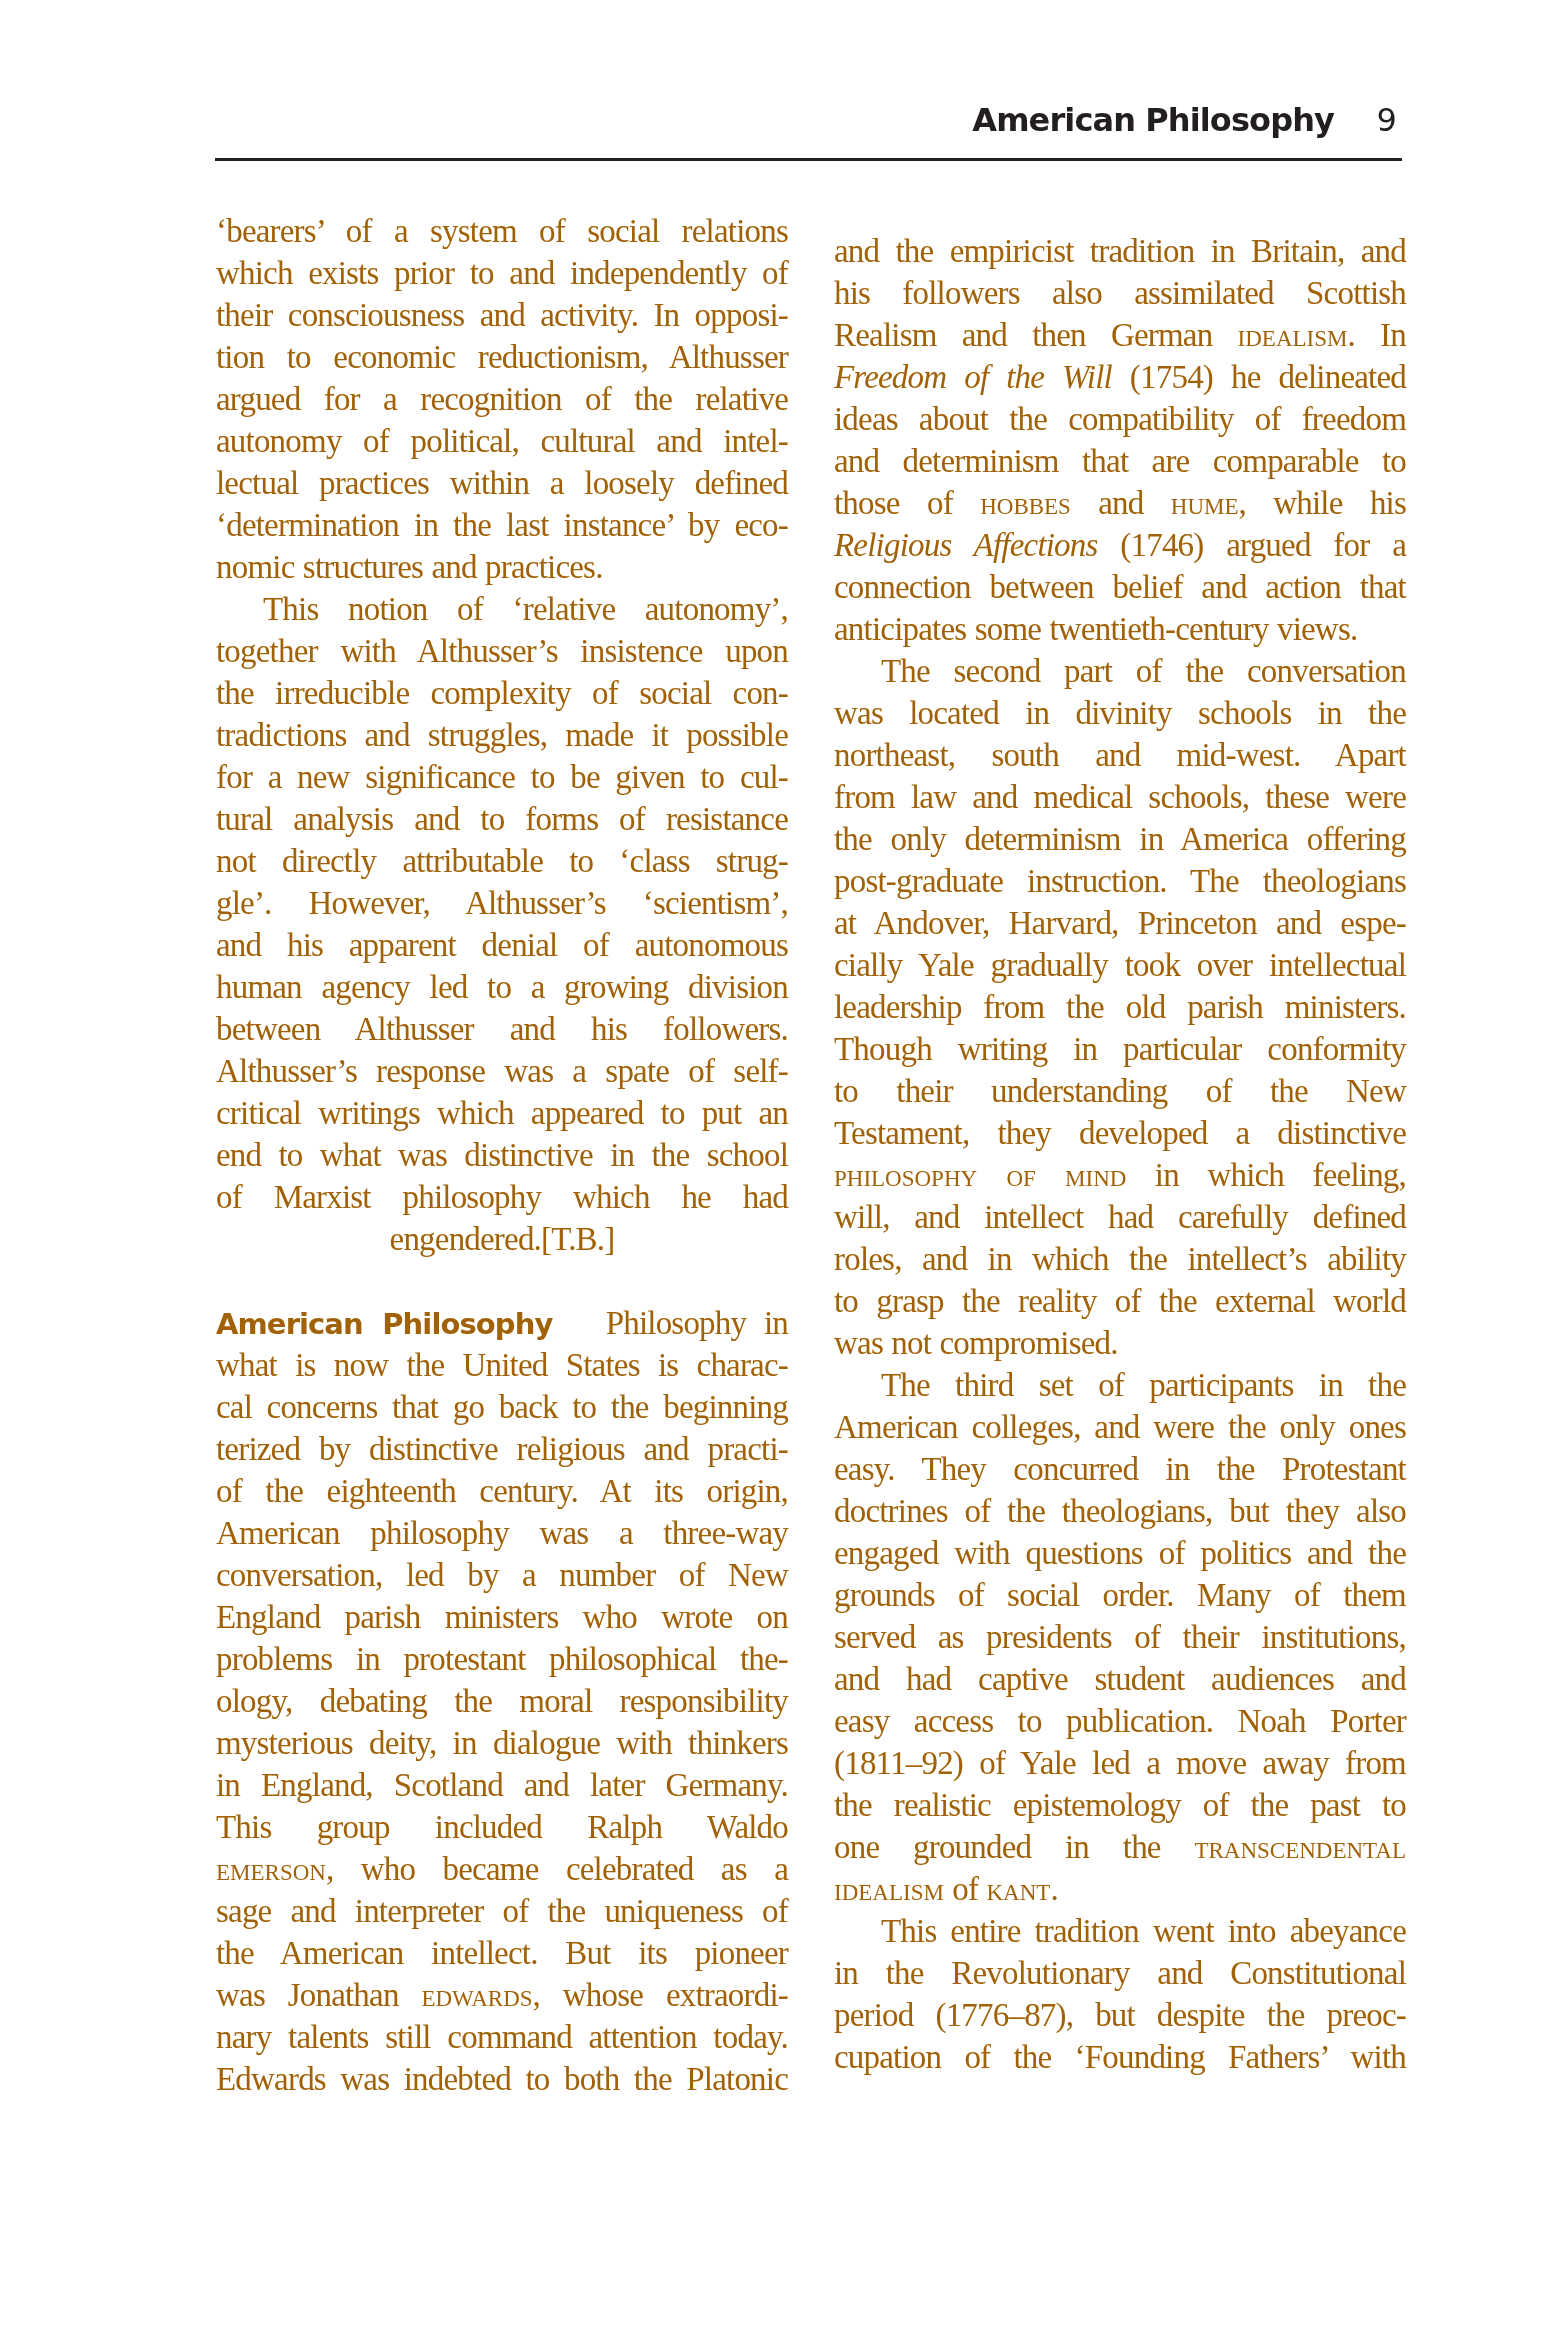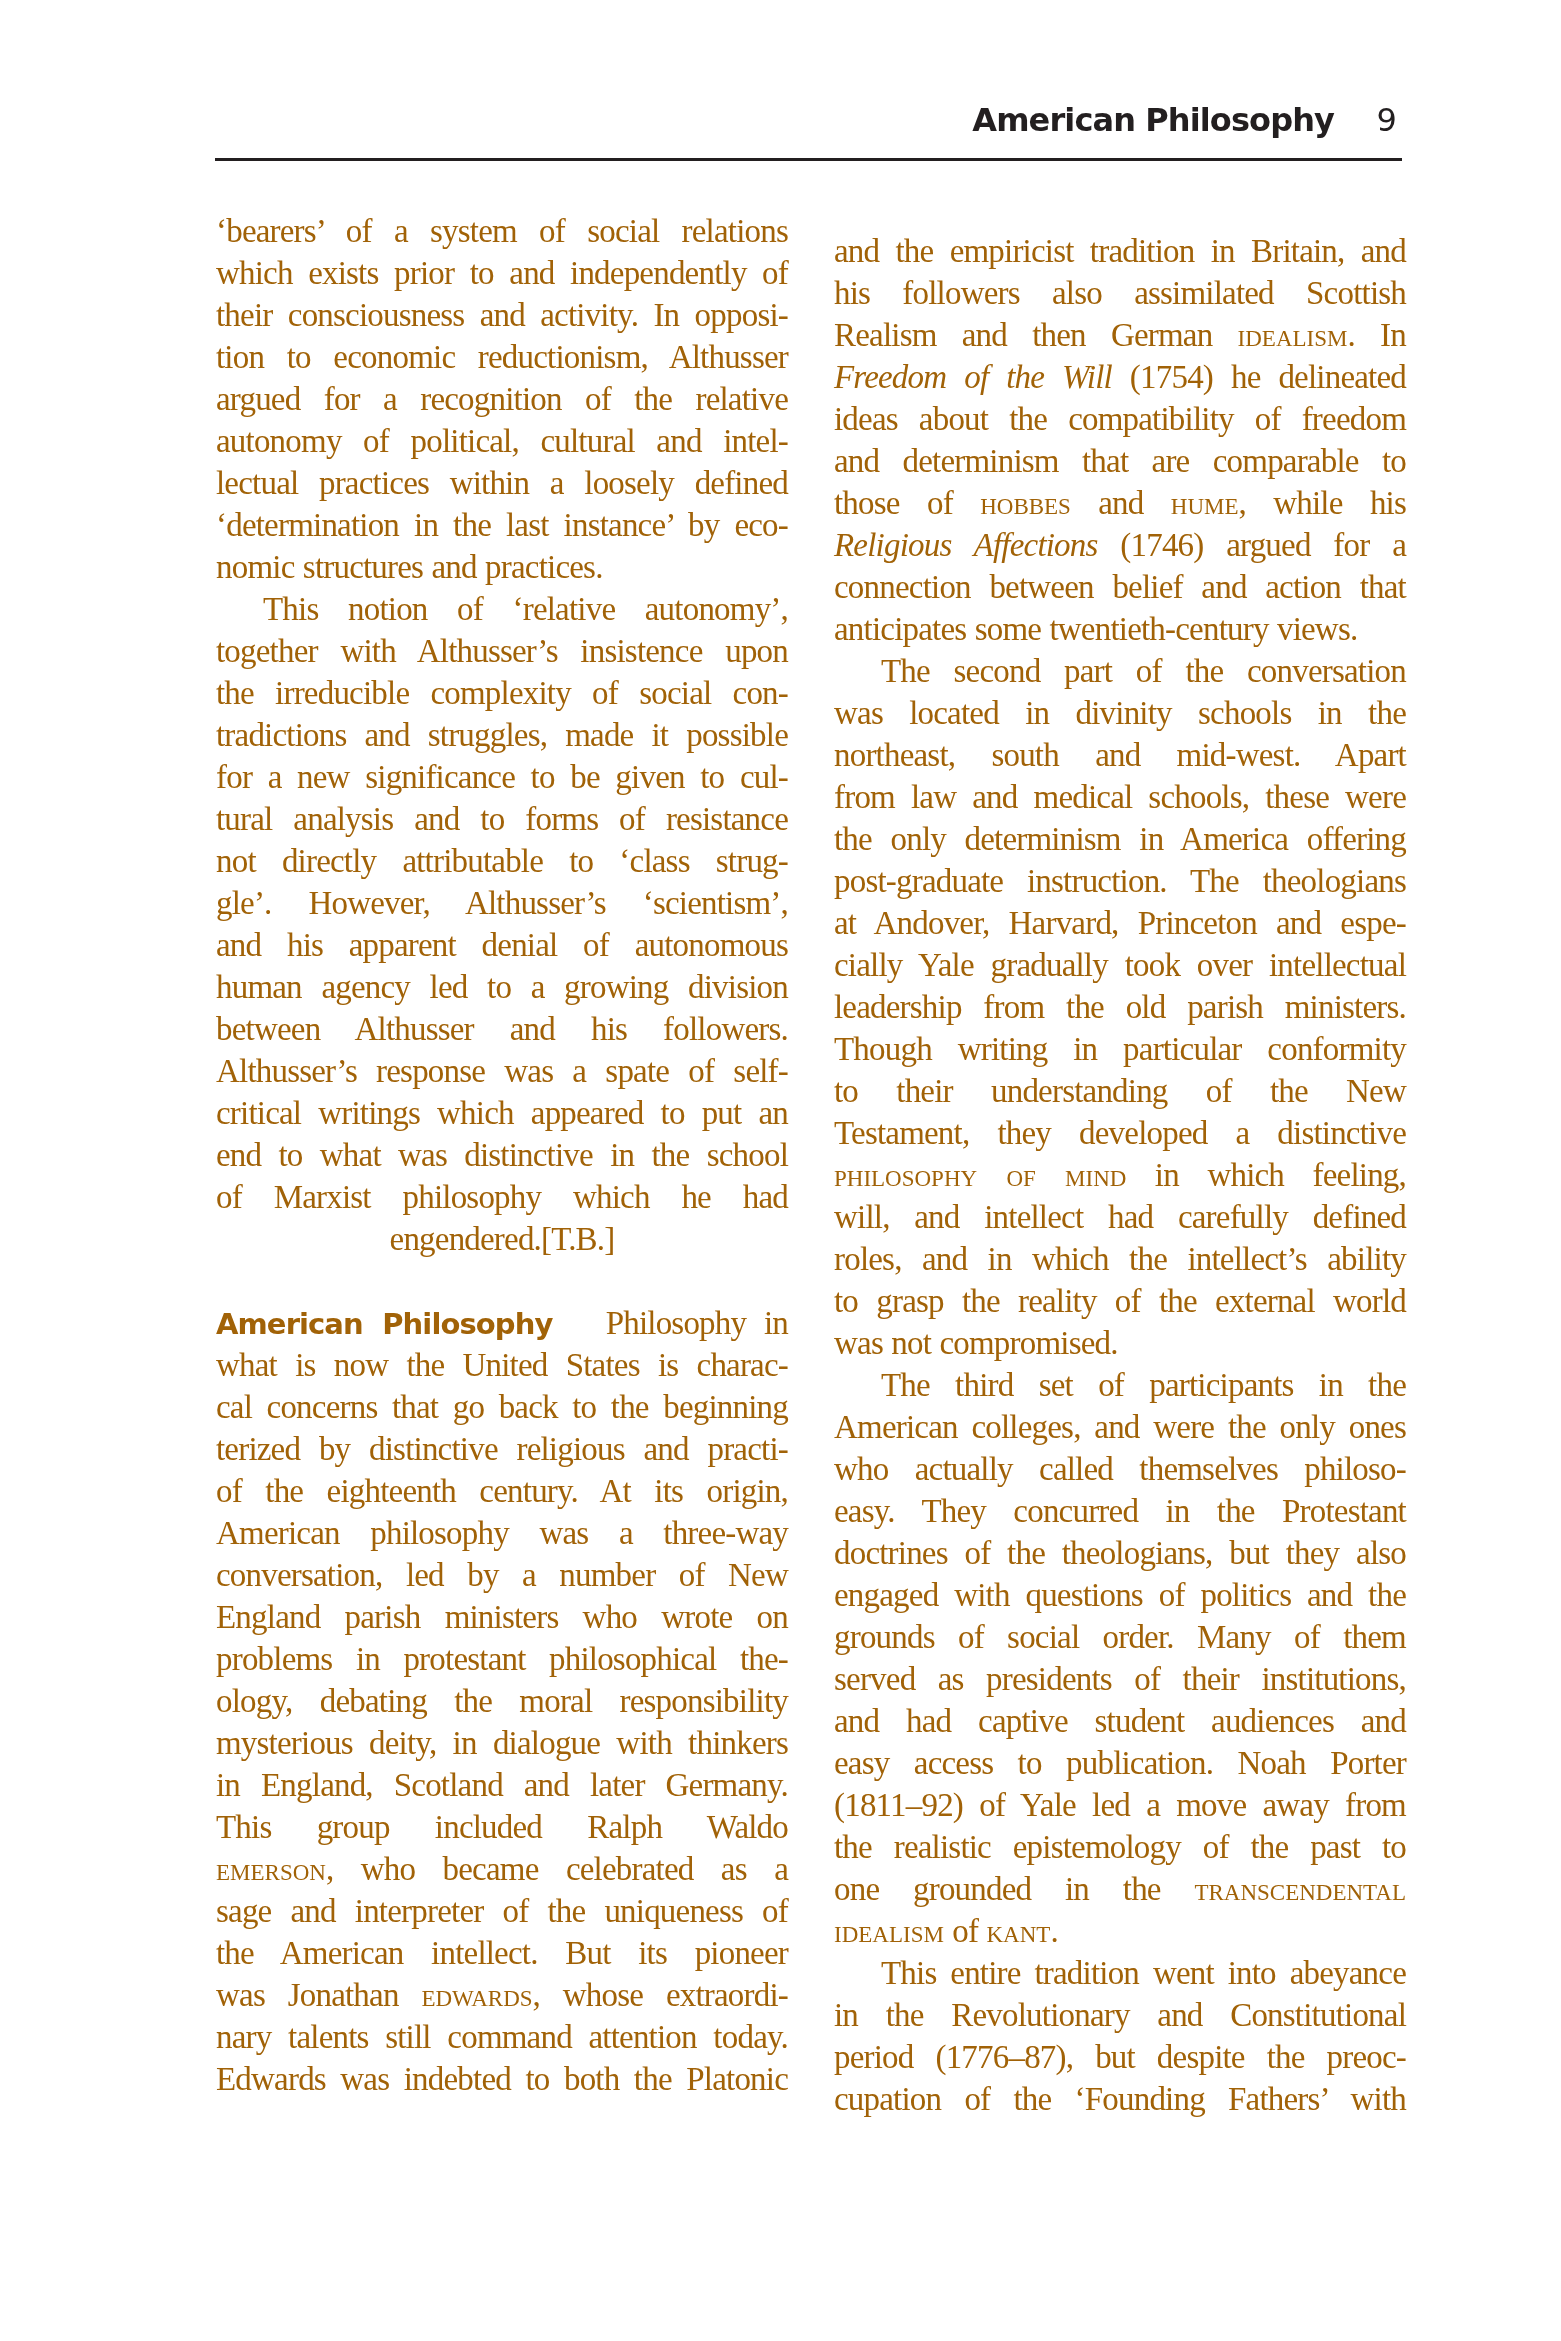--- a/index.html
+++ b/index.html
@@ -184,21 +184,20 @@
     <span class="line"><span class="sc">Philosophy of mind</span><span> in which feeling,</span></span>
     <span class="line">will, and intellect had carefully defined</span>
     <span class="line">roles, and in which the intellect’s ability</span>
     <span class="line">to grasp the reality of the external world</span>
     <span class="line last">was not compromised.</span>
   </div>
 
   <div>
     <span class="line indent">The third set of participants in the</span>
     <span class="line">American colleges, and were the only ones</span>
-    <span class="line">who actually called themselves philoso-</span>
     <span class="line">easy. They concurred in the Protestant</span>
     <span class="line">doctrines of the theologians, but they also</span>
     <span class="line">engaged with questions of politics and the</span>
     <span class="line">grounds of social order. Many of them</span>
     <span class="line">served as presidents of their institutions,</span>
     <span class="line">and had captive student audiences and</span>
     <span class="line">easy access to publication. Noah Porter</span>
     <span class="line">(1811–92) of Yale led a move away from</span>
     <span class="line">the realistic epistemology of the past to</span>
     <span class="line"><span>one grounded in the </span><span class="sc">Transcendental</span></span>

